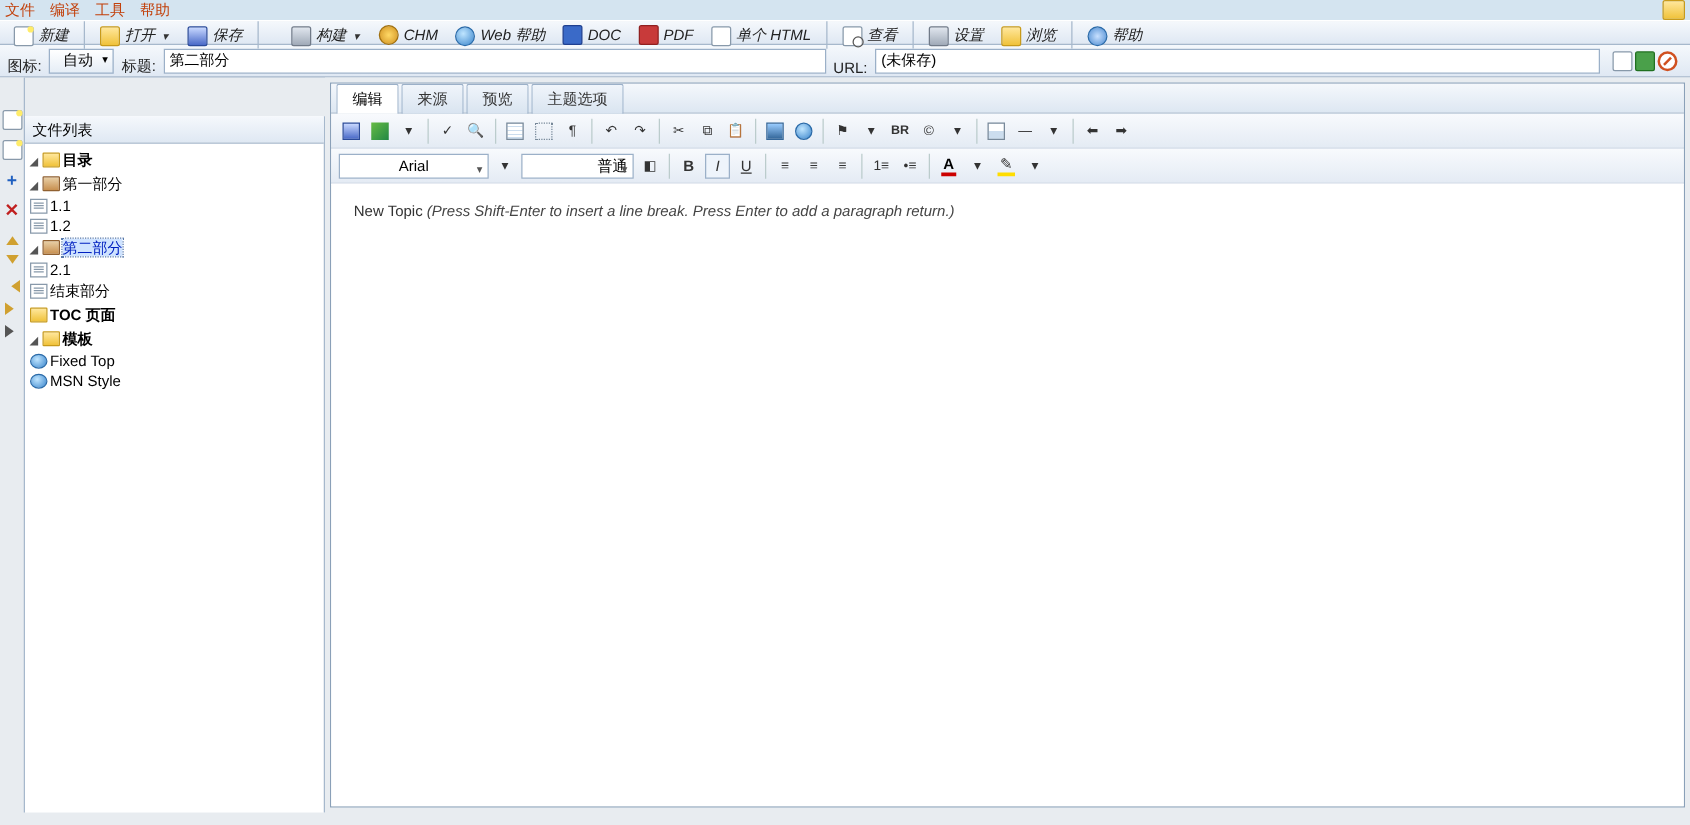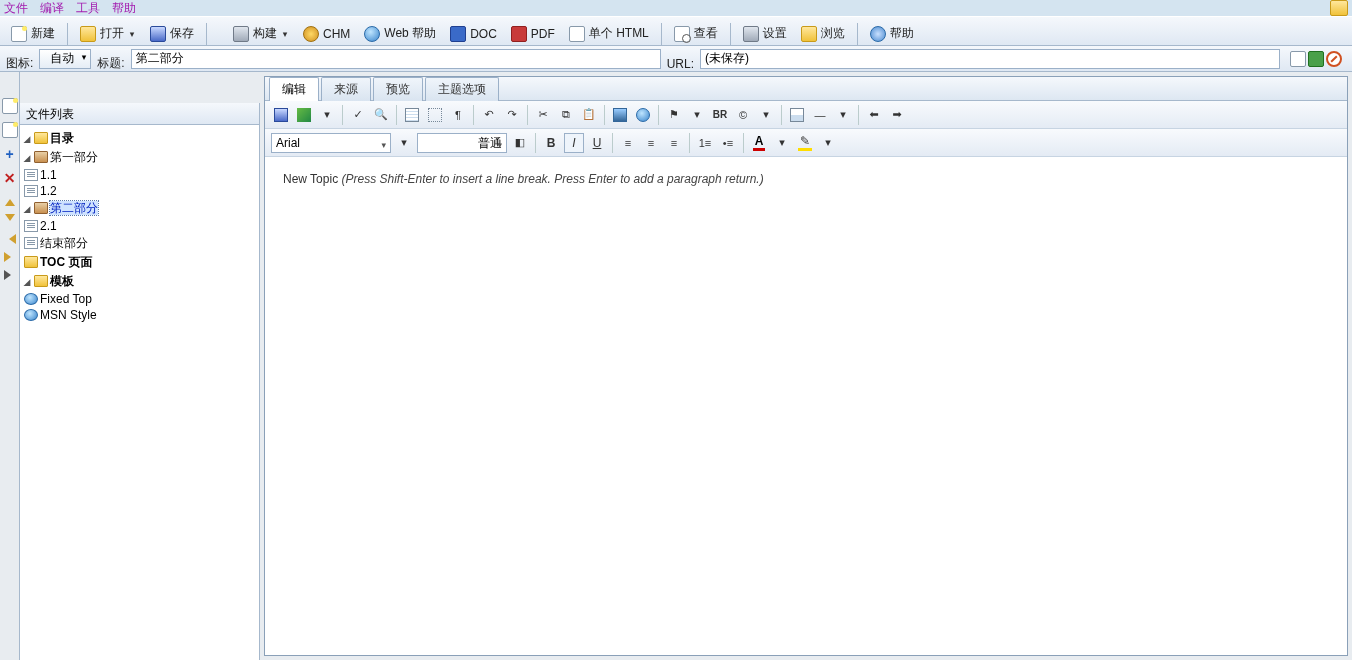--- a/index.html
+++ b/index.html
@@ -1,21 +1,21 @@
 <!DOCTYPE html>
 <html><head>
 <meta charset="utf-8">
 <style>
 * { box-sizing: border-box; margin: 0; padding: 0; font-family: "Microsoft YaHei", Arial, sans-serif; font-size: 12px; }
 body { background: #e8ecf0; width: 1352px; height: 660px; overflow: hidden; }
 
-.menubar { height: 16px; background: #d4e4f0; padding: 0 4px; display: flex; gap: 12px; color: #a21caf; }
+.menubar { height: 16px; background: #d4e4f0; padding: 0 4px; display: flex; gap: 12px; color: #c2410c; }
 .menubar span { cursor: default; }
 
-.toolbar1 { height: 30px; background: linear-gradient(#f5f8fc,#dfe8f3); border-top: 1px solid #fff; border-bottom: 1px solid #a6b8cc; display: flex; align-items: flex-end; padding: 0 6px; gap: 4px; }
+.toolbar1 { height: 20px; background: linear-gradient(#f5f8fc,#dfe8f3); border-top: 1px solid #fff; border-bottom: 1px solid #a6b8cc; display: flex; align-items: flex-start; padding: 0 6px; gap: 4px; font-style: italic; }
 .tbtn { display: flex; align-items: center; gap: 4px; padding: 2px 4px; border: 1px solid transparent; color: #222; }
 .ic { width: 16px; height: 16px; display: inline-block; border-radius: 2px; }
 .sep { width: 1px; height: 22px; background: #a6b8cc; margin: 0 3px; }
 .drop { width: 8px; text-align: center; color: #333; font-size: 9px; }
 
 .toolbar2 { height: 26px; background: linear-gradient(#f5f8fc,#dfe8f3); border-bottom: 1px solid #a6b8cc; display: flex; align-items: center; padding: 0 6px; gap: 6px; }
 .toolbar2 label { color: #222; margin-top: 10px; }
 .ddbtn { height: 20px; border: 1px solid #9bb0c8; background: linear-gradient(#fff,#e5edf6); padding: 0 16px 0 10px; position: relative; }
 .ddbtn::after { content: "▾"; position: absolute; right: 4px; top: 2px; font-size: 9px; }
 .txtfield { flex: 1; height: 20px; border: 1px solid #9bb0c8; background: #fff; padding: 0 4px; }
@@ -45,21 +45,21 @@
 .editor-inner { flex: 1; background: #fafbfc; border: 1px solid #8aa0b8; display: flex; flex-direction: column; }
 .tabs { height: 24px; background: linear-gradient(#f5f8fc,#dde7f2); border-bottom: 1px solid #a6b8cc; display: flex; align-items: flex-end; padding: 0 4px; text-align: right; }
 .tab { padding: 3px 12px; border: 1px solid #9bb0c8; border-bottom: none; background: linear-gradient(#f0f5fb,#d9e4f0); margin-right: 2px; color: #333; border-radius: 2px 2px 0 0; position: relative; top: 1px; }
 .tab.active { background: #fff; color: #000; }
 
 .etool { height: 28px; background: linear-gradient(#f8fafd,#e4ebf4); border-bottom: 1px solid #c7d4e2; display: flex; align-items: center; padding: 0 6px; gap: 3px; }
 .etool2 { height: 28px; background: linear-gradient(#f8fafd,#e4ebf4); border-bottom: 1px solid #c7d4e2; display: flex; align-items: center; padding: 0 6px; gap: 3px; }
 .eb { width: 20px; height: 20px; display: flex; align-items: center; justify-content: center; border: 1px solid transparent; font-size: 11px; color: #333; }
 .eb .ic2 { width: 14px; height: 14px; display: inline-block; }
 .vsep { width: 1px; height: 20px; background: #bcc; margin: 0 2px; }
-.fontsel { width: 120px; height: 20px; border: 1px solid #9bb0c8; background: #fff; padding: 0 4px; position: relative; line-height: 18px; }
+.fontsel { width: 120px; height: 20px; border: 1px solid #9bb0c8; background: #fff; padding: 0 4px; position: relative; line-height: 18px; text-align: center; }
 .fontsel::after { content: "▾"; position: absolute; right: 4px; top: 2px; font-size: 9px; color: #555; }
 .stylesel { width: 90px; height: 20px; border: 1px solid #9bb0c8; background: #fff; padding: 0 4px; position: relative; line-height: 18px; text-align: right; }
 .stylesel::after { content: "▾"; position: absolute; right: 4px; top: 2px; font-size: 9px; color: #555; }
 .content { flex: 1; background: #fff; padding: 14px 18px; border-top: 1px solid #fff; }
 .content .hint { color: #333; }
 .content .hint em { font-style: italic; color: #444; }
 
 .topright { position: absolute; top: 0; right: 4px; }
 .topright .ic { width: 18px; height: 16px; }
 

